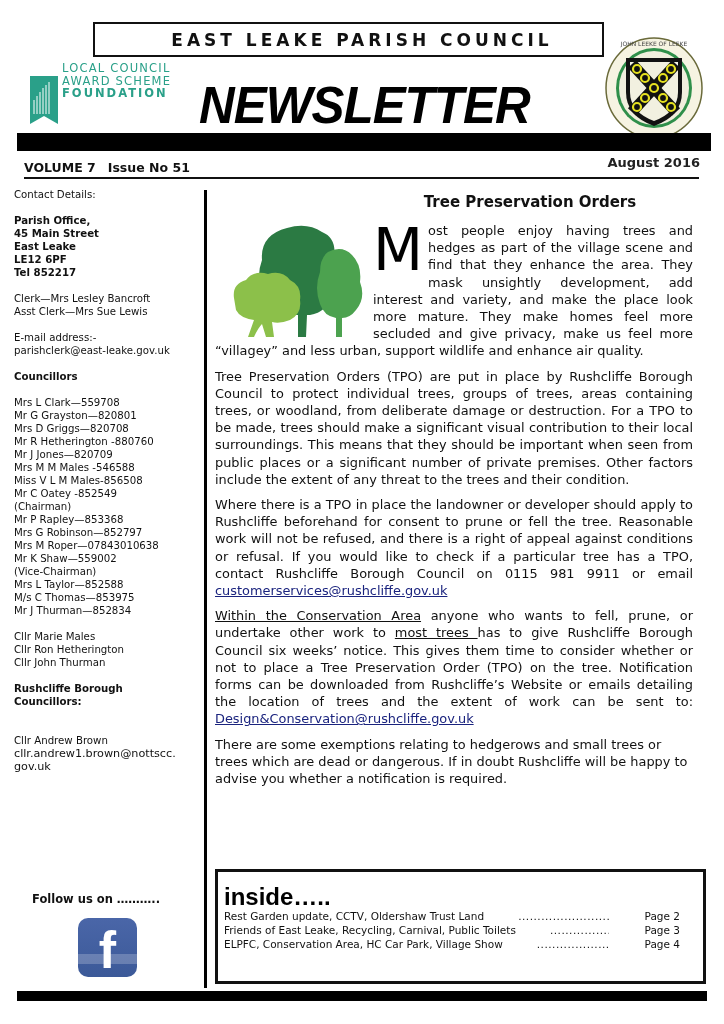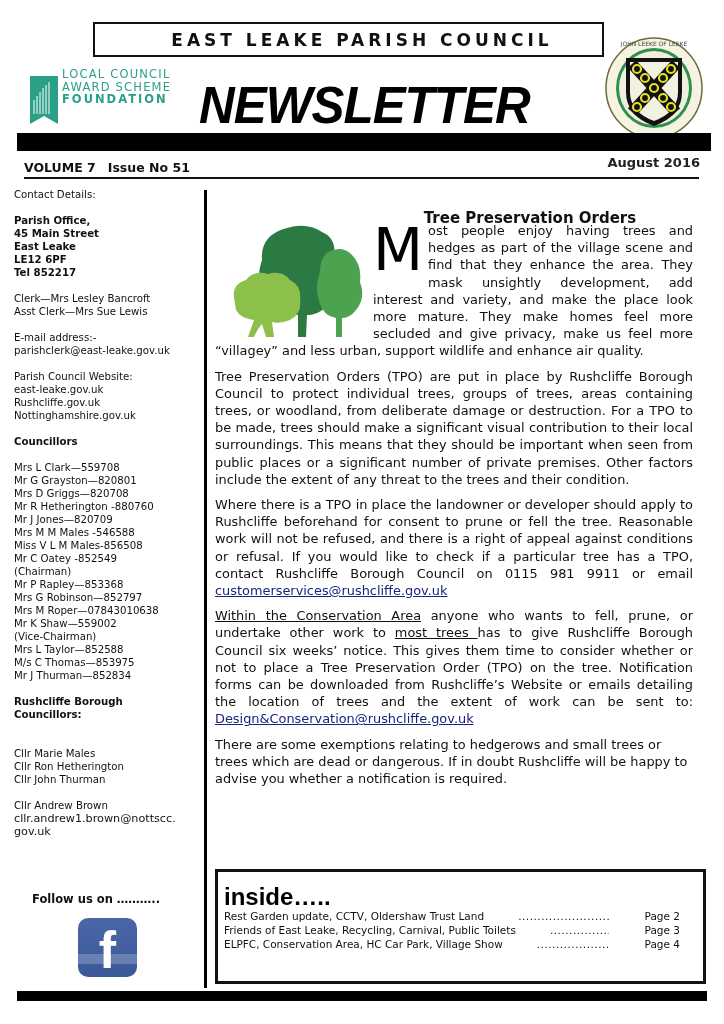--- a/index.html
+++ b/index.html
@@ -6,21 +6,21 @@
   body { width:724px; height:1024px; position:relative; overflow:hidden; color:#111;
          font-family:"DejaVu Sans", sans-serif; }
   .abs { position:absolute; }
 
   
   #title-box { left:93px; top:22px; width:511px; height:35px; border:2px solid #111; box-sizing:border-box;
     display:flex; align-items:center; justify-content:center;padding-left:27px; }
   #title-box span { font-family:"DejaVu Sans", sans-serif; font-size:17px; letter-spacing:4px; font-weight:bold; color:#111; }
 
   #lcas-logo { left:28px; top:76px; width:170px; height:50px; }
-  #lcas-text { left:62px; top:68px; font-family:"DejaVu Sans", sans-serif; font-size:11.5px; line-height:12.5px; color:#2aa089; letter-spacing:1.2px; }
+  #lcas-text { left:62px; top:62px; font-family:"DejaVu Sans", sans-serif; font-size:11.5px; line-height:12.5px; color:#2aa089; letter-spacing:1.2px; }
   #lcas-text .l3 { font-weight:bold; letter-spacing:2px; }
 
   #newsletter-title { left:199px; top:76px; font-family:"Liberation Sans", sans-serif; font-weight:bold; font-style:italic;
     font-size:52px; line-height:58px; letter-spacing:-1px; color:#000; transform:scaleX(0.95); transform-origin:left top; }
 
   #crest { left:604px; top:36px; width:100px; height:104px; }
 
   #black-bar { left:17px; top:133px; width:694px; height:18px; background:#000; }
 
   #volume { left:24px; top:160px; font-family:"DejaVu Sans", sans-serif; font-weight:bold; font-size:12.5px; color:#111; }
@@ -35,21 +35,21 @@
   #sidebar .blk { margin-bottom:13px; }
   #sidebar .b { font-weight:bold; }
   #sidebar .line { white-space:nowrap; }
 
   #follow { left:32px; top:892px; font-family:"DejaVu Sans", sans-serif; font-weight:bold; font-size:11.5px; color:#111; }
   #fb-icon { left:78px; top:918px; width:59px; height:59px; border-radius:10px; background:linear-gradient(#4a66a8,#3b5998); overflow:hidden; }
   #fb-icon .band { position:absolute; left:0; top:36px; width:100%; height:10px; background:rgba(255,255,255,0.22); }
   #fb-icon .f { position:absolute; left:0; top:5px; width:100%; text-align:center; font-family:"Liberation Sans", sans-serif; font-weight:bold; font-size:52px; color:#fff; line-height:54px; }
 
   
-  #article-title { left:370px; top:193px; width:320px; text-align:center; font-family:"DejaVu Sans", sans-serif; font-weight:bold; font-size:15px; color:#111;margin-top:16px; }
+  #article-title { left:370px; top:193px; width:320px; text-align:center; font-family:"DejaVu Sans", sans-serif; font-weight:bold; font-size:15px; color:#111; }
   #tree-art { left:232px; top:220px; width:140px; height:118px; }
   #article { left:215px; top:214px; width:478px; font-family:"DejaVu Sans", sans-serif; font-size:12.9px; line-height:17.2px; color:#111; }
   #article p { margin:0 0 8px 0; text-align:justify; }
   #article .lead { text-indent:0; }
   #article .dropcap { float:left; font-family:"DejaVu Sans", sans-serif; font-size:58px; line-height:48px; margin:4px 5px 0 0; color:#000; }
   #article .floatpad { float:left; width:158px; height:118px; }
   #article a { color:#1a237e; text-decoration:underline; }
   #article .u { text-decoration:underline; }
 
   
@@ -134,26 +134,20 @@
     <div class="line">LE12 6PF</div>
     <div class="line">Tel 852217</div>
   </div>
   <div class="blk">
     <div class="line">Clerk—Mrs Lesley Bancroft</div>
     <div class="line">Asst Clerk—Mrs Sue Lewis</div>
   </div>
   <div class="blk">
     <div class="line">E-mail address:-</div>
     <div class="line">parishclerk@east-leake.gov.uk</div>
-  </div>
-  <div class="blk">
-    <div class="line">Parish Council Website:</div>
-    <div class="line">east-leake.gov.uk</div>
-    <div class="line">Rushcliffe.gov.uk</div>
-    <div class="line">Nottinghamshire.gov.uk</div>
   </div>
   <div class="blk b">Councillors</div>
   <div class="blk">
     <div class="line">Mrs L Clark—559708</div>
     <div class="line">Mr G Grayston—820801</div>
     <div class="line">Mrs D Griggs—820708</div>
     <div class="line">Mr R Hetherington -880760</div>
     <div class="line">Mr J Jones—820709</div>
     <div class="line">Mrs M M Males -546588</div>
     <div class="line">Miss V L M  Males-856508</div>
@@ -161,28 +155,28 @@
     <div class="line">(Chairman)</div>
     <div class="line">Mr P Rapley—853368</div>
     <div class="line">Mrs G Robinson—852797</div>
     <div class="line">Mrs M Roper—07843010638</div>
     <div class="line">Mr K Shaw—559002</div>
     <div class="line">(Vice-Chairman)</div>
     <div class="line">Mrs L Taylor—852588</div>
     <div class="line">M/s C Thomas—853975</div>
     <div class="line">Mr J Thurman—852834</div>
   </div>
+  <div class="blk">
+    <div class="line">Cllr Marie Males</div>
+    <div class="line">Cllr Ron Hetherington</div>
+    <div class="line">Cllr John Thurman</div>
+  </div>
   <div class="blk b" style="margin-bottom:26px">
     <div class="line">Rushcliffe Borough</div>
     <div class="line">Councillors:</div>
-  </div>
-  <div class="blk">
-    <div class="line">Cllr Marie Males</div>
-    <div class="line">Cllr Ron Hetherington</div>
-    <div class="line">Cllr John Thurman</div>
   </div>
   <div class="blk">
     <div class="line">Cllr Andrew Brown</div>
     <div class="line" style="font-size:11.2px">cllr.andrew1.brown@nottscc.</div>
     <div class="line" style="font-size:11.2px">gov.uk</div>
   </div>
 </div>
 
 <div id="follow" class="abs">Follow us on ………..</div>
 <div id="fb-icon" class="abs">

